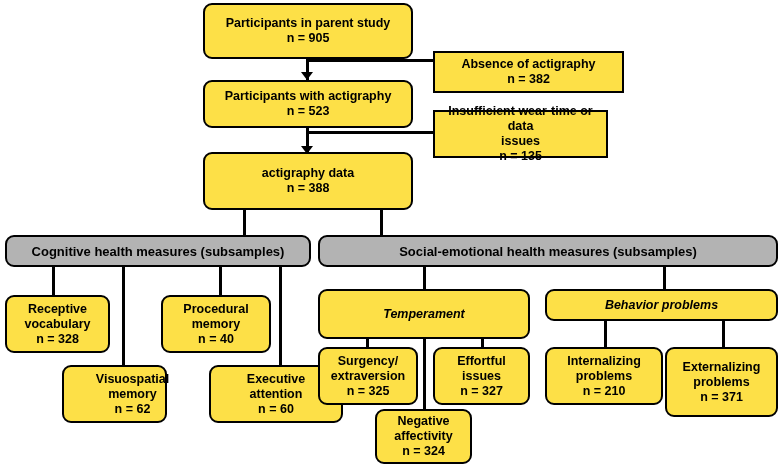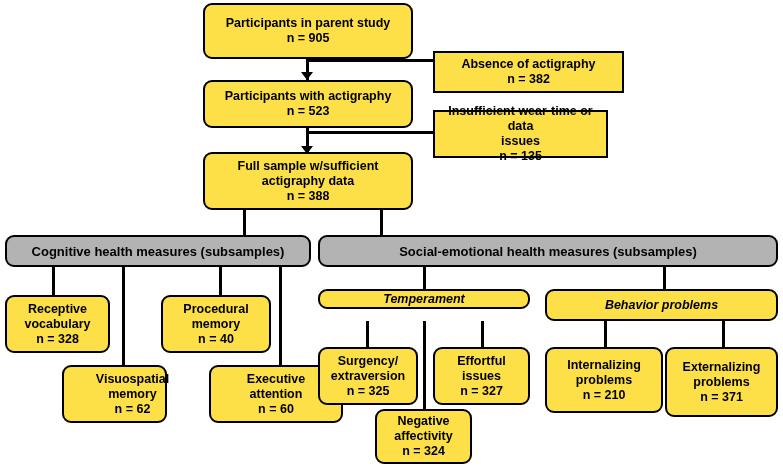--- a/index.html
+++ b/index.html
@@ -106,21 +106,20 @@
     <span>n = 523</span>
   </div>
 
   <div class="box square" style="left:433px; top:110px; width:175px; height:48px;">
     <span>Insufficient wear-time or data</span>
     <span>issues</span>
     <span>n = 135</span>
   </div>
 
   <div class="box rounded" style="left:203px; top:152px; width:210px; height:58px;">
-    <span>Full sample w/sufficient</span>
     <span>actigraphy data</span>
     <span>n = 388</span>
   </div>
 
   <div class="box gray" style="left:318px; top:235px; width:460px; height:32px;">
     <span>Social-emotional health measures (subsamples)</span>
   </div>
 
   <div class="box gray" style="left:5px; top:235px; width:306px; height:32px;">
     <span>Cognitive health measures (subsamples)</span>
@@ -143,21 +142,21 @@
     <span>memory</span>
     <span>n = 40</span>
   </div>
 
   <div class="box rounded" style="left:209px; top:365px; width:134px; height:58px;">
     <span>Executive</span>
     <span>attention</span>
     <span>n = 60</span>
   </div>
 
-  <div class="box rounded italic" style="left:318px; top:289px; width:212px; height:20px;justify-content:center;">
+  <div class="box rounded italic" style="left:318px; top:289px; width:212px; height:50px;justify-content:center;">
     <span>Temperament</span>
   </div>
 
   <div class="box rounded italic" style="left:545px; top:289px; width:233px; height:32px;">
     <span>Behavior problems</span>
   </div>
 
   <div class="box rounded" style="left:318px; top:347px; width:100px; height:58px;">
     <span>Surgency/</span>
     <span>extraversion</span>
@@ -169,21 +168,21 @@
     <span>issues</span>
     <span>n = 327</span>
   </div>
 
   <div class="box rounded" style="left:375px; top:409px; width:97px; height:55px;">
     <span>Negative</span>
     <span>affectivity</span>
     <span>n = 324</span>
   </div>
 
-  <div class="box rounded" style="left:545px; top:347px; width:118px; height:66px;">
+  <div class="box rounded" style="left:545px; top:347px; width:118px; height:58px;">
     <span>Internalizing</span>
     <span>problems</span>
     <span>n = 210</span>
   </div>
 
   <div class="box rounded" style="left:665px; top:347px; width:113px; height:70px;">
     <span>Externalizing</span>
     <span>problems</span>
     <span>n = 371</span>
   </div>

